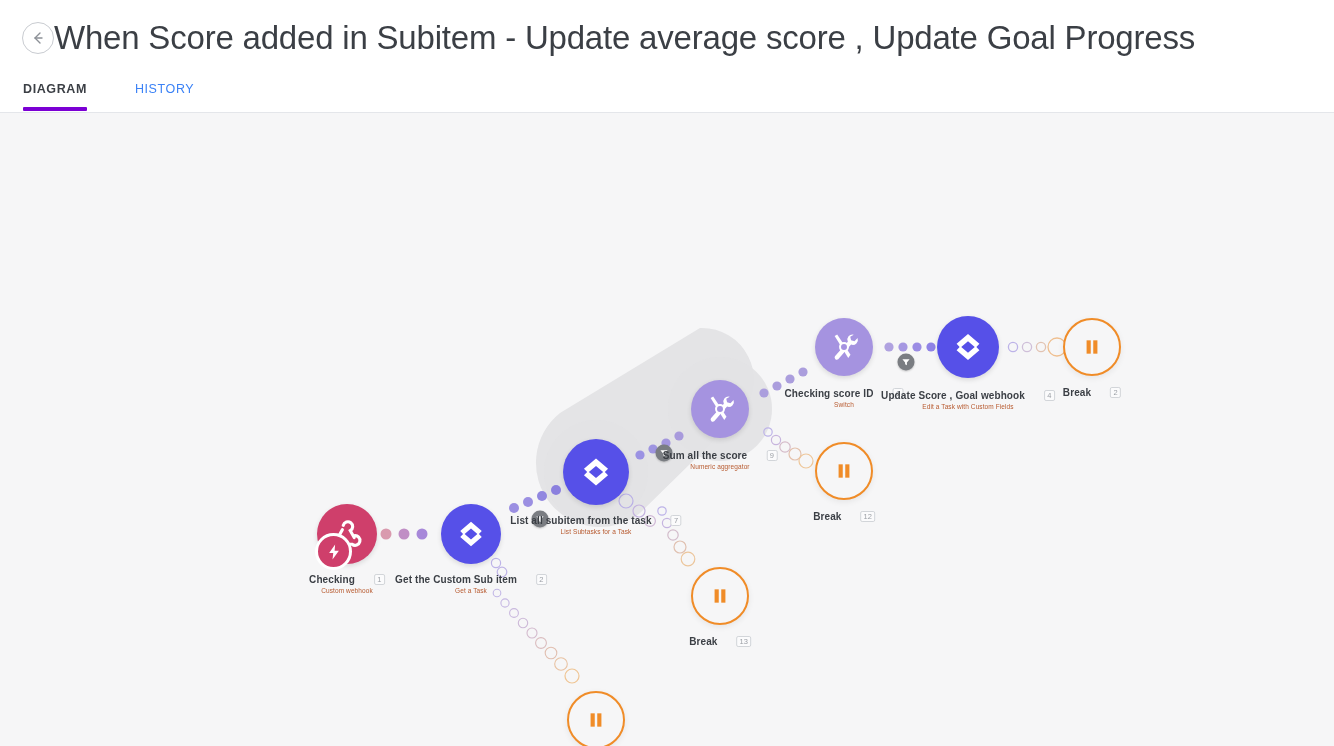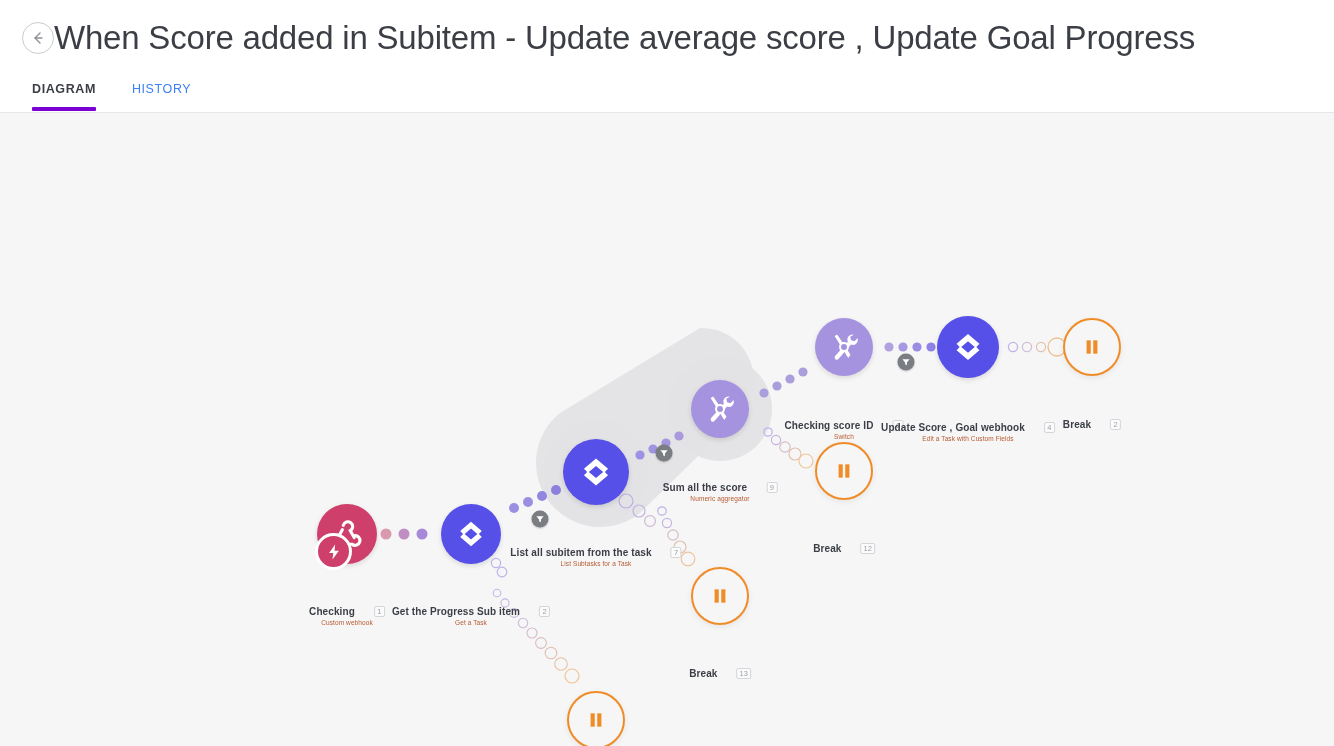--- a/index.html
+++ b/index.html
@@ -39,23 +39,23 @@
     font-size: 33px;
     font-weight: 400;
     color: #3b3f45;
     white-space: nowrap;
     letter-spacing: -0.2px;
     line-height: 40px;
   }
   .tabs {
     display: flex;
     align-items: flex-end;
-    padding-left: 32px;
+    padding-left: 23px;
     height: 48px;
-    gap: 0;
+    gap: 12px;
   }
   .tab {
     position: relative;
     font-size: 12.5px;
     letter-spacing: 0.6px;
     font-weight: 400;
     color: #3b82f6;
     padding: 0 12px 14px 12px;
     cursor: pointer;
     background: none; border: none;
@@ -109,21 +109,20 @@
   .node-labels {
     position: absolute;
     text-align: center;
     white-space: nowrap;
     transform: translateX(-50%);
   }
   .node-title-row {
     display: flex;
     align-items: center;
     gap: 19px;
-    margin-top: 32px;
   }
   .node-title {
     font-size: 10px;
     font-weight: 700;
     color: #3b3f45;
     letter-spacing: 0.1px;
   }
   .node-badge {
     display: inline-block;
     min-width: 11px;
@@ -295,21 +294,21 @@
 
   <div class="node" style="left:471px; top:421px;">
     <div class="bubble clickup" style="width:60px;height:60px;left:-30px;top:-30px;">
       <svg width="34" height="34" viewBox="0 0 24 24">
         <path d="M4.4 9.9 L12 3.4 L19.6 9.9 L17.1 12.5 L12 8.2 L6.9 12.5 Z" fill="#ffffff"></path>
         <path d="M4.4 14.1 L6.9 11.5 L12 15.8 L17.1 11.5 L19.6 14.1 L12 20.6 Z" fill="#ffffff"></path>
       </svg>
     </div>
     <div class="node-labels" style="left:0px; top:40px;">
       <div class="node-title-row">
-        <span class="node-title">Get the Progress Sub item</span>
+        <span class="node-title">Get the Custom Sub item</span>
         <span class="node-badge">2</span>
       </div>
       <div class="node-sub">Get a Task</div>
     </div>
   </div>
 
   <div class="node" style="left:596px; top:359px;">
     <div class="bubble clickup" style="width:66px;height:66px;left:-33px;top:-33px;">
       <svg width="38" height="38" viewBox="0 0 24 24">
         <path d="M4.4 9.9 L12 3.4 L19.6 9.9 L17.1 12.5 L12 8.2 L6.9 12.5 Z" fill="#ffffff"></path>

